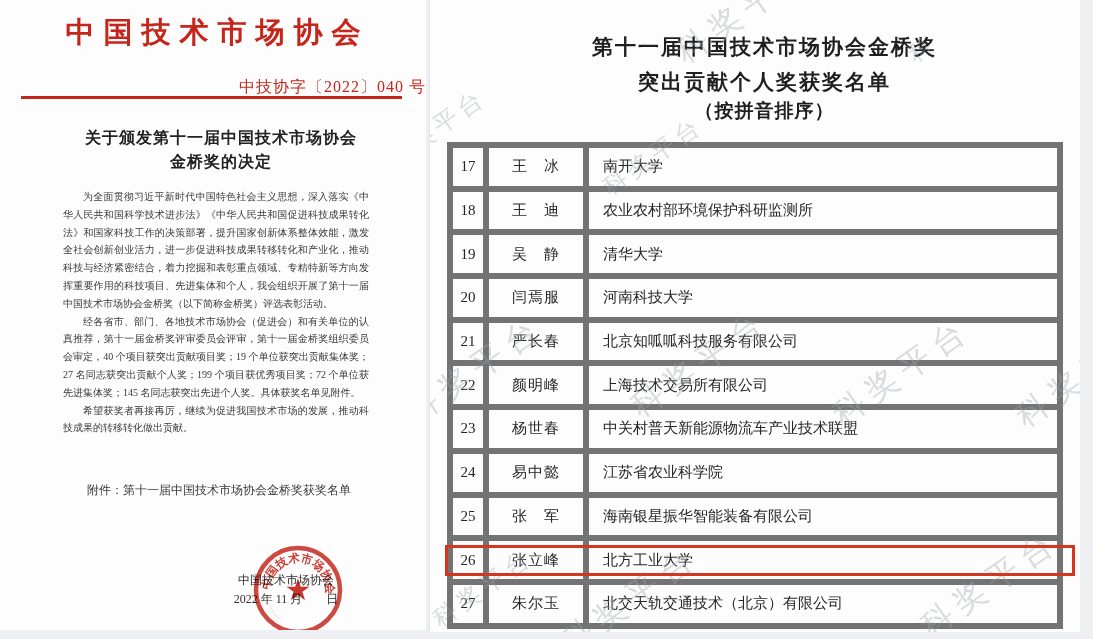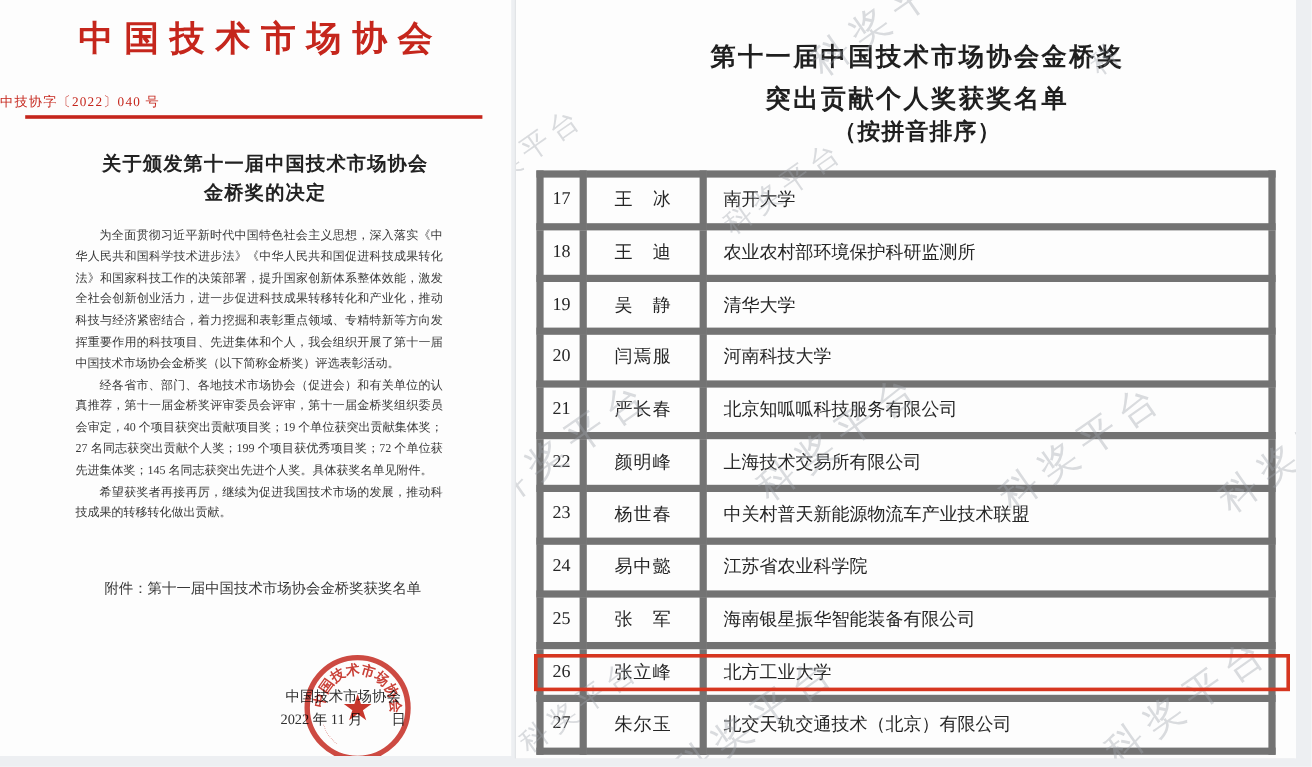--- a/index.html
+++ b/index.html
@@ -19,22 +19,22 @@
   
   .org-header {
     position:absolute; left:0; right:0; top:13px;
     text-align:center;
     font-size:29px; font-weight:bold;
     letter-spacing:9px; text-indent:9px;
     color:#c5261c;
   }
   .doc-number {
     position:absolute; left:0; right:0; top:77px;
-    text-align:left;
-    font-size:11px; color:#c5261c; letter-spacing:1px;
+    text-align:right;
+    font-size:16px; color:#c5261c; letter-spacing:1px;
   }
   .red-line {
     position:absolute; left:21px; top:96px; width:381px; height:2.5px;
     background:#c5261c;
   }
   .doc-title {
     position:absolute; left:16px; right:0; top:126px;
     text-align:center;
     font-size:16px; font-weight:bold; color:#222;
     line-height:24px; letter-spacing:1px;

